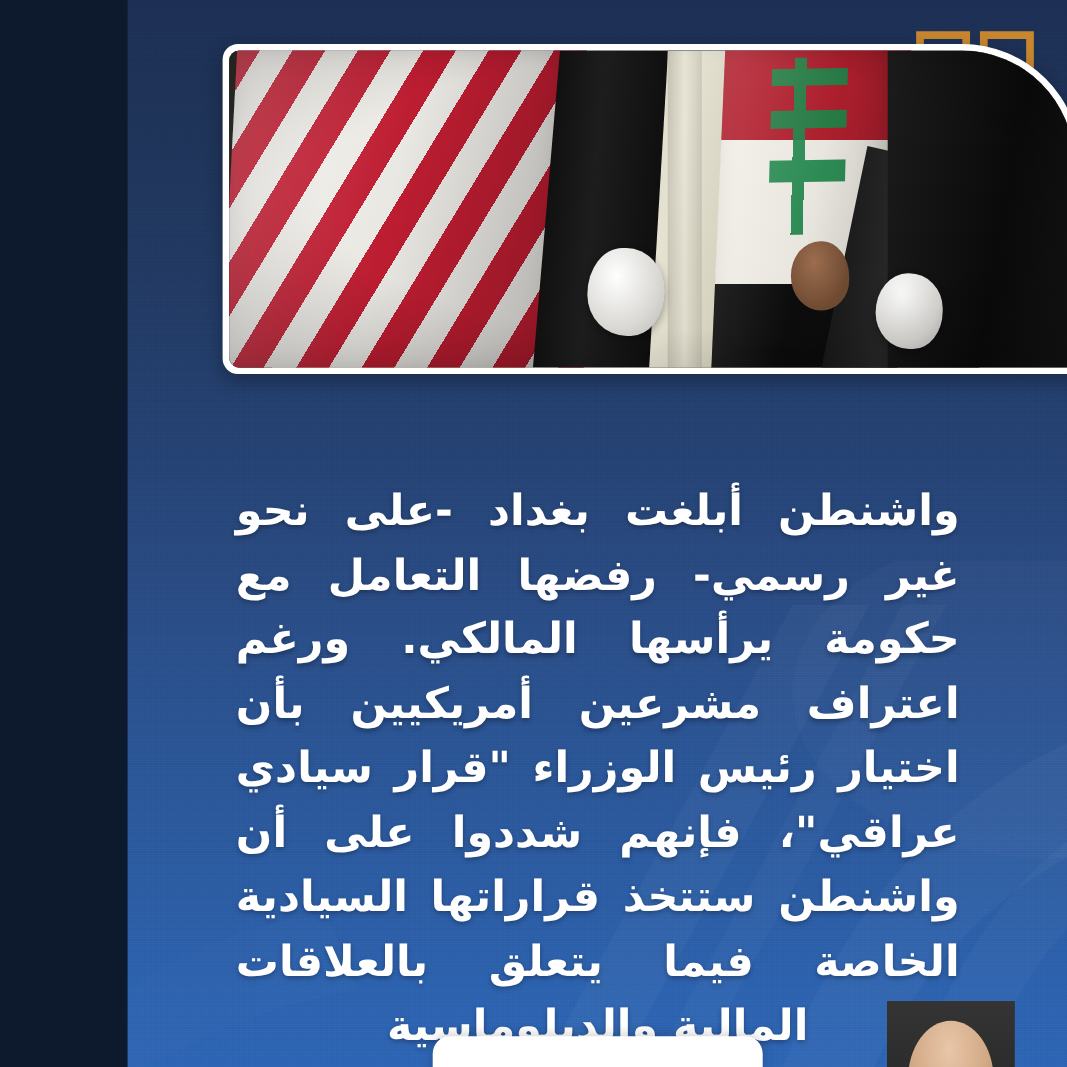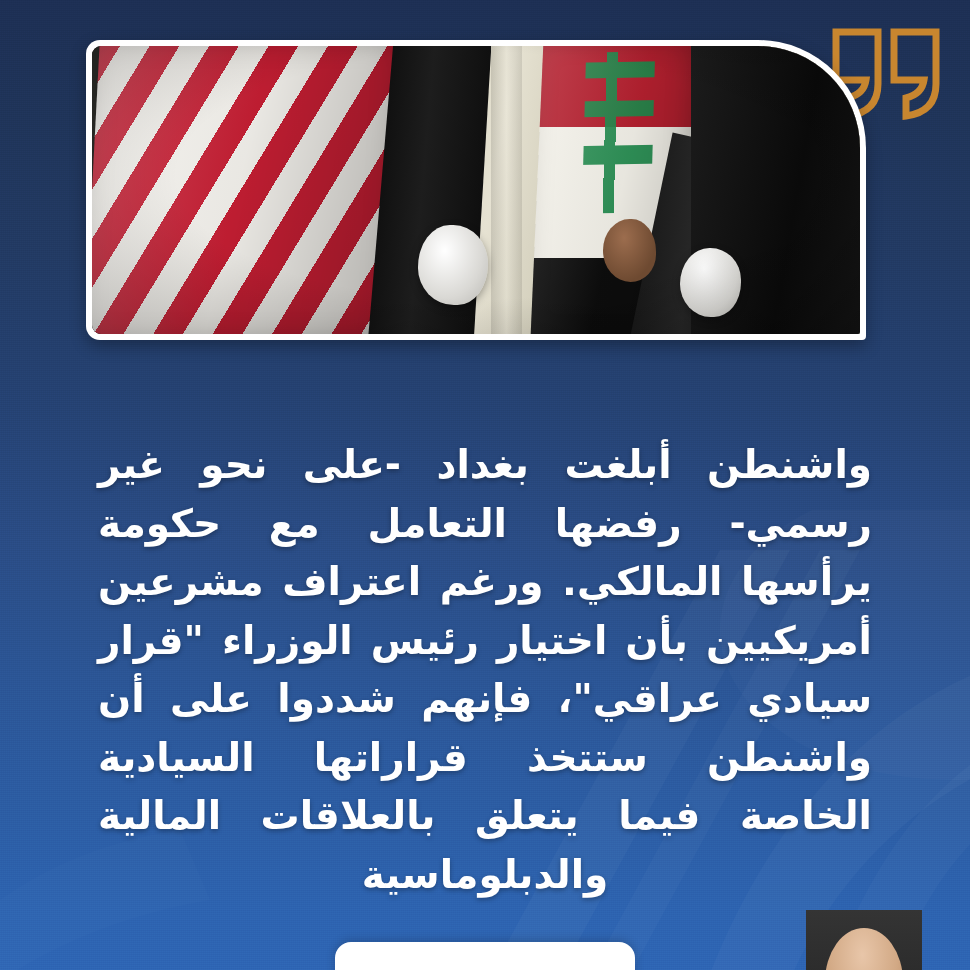--- a/index.html
+++ b/index.html
@@ -3,21 +3,21 @@
 <meta charset="utf-8">
 <title>Quote Card</title>
 <style>
   html, body {
     margin: 0;
     padding: 0;
     background: #0d1a2e;
   }
   #card {
     position: relative;
-    width: 970px;
+    width: 854px;
     height: 970px;
     overflow: hidden;
     font-family: "DejaVu Sans", "Liberation Sans", sans-serif;
     background: linear-gradient(180deg,
         #1d2f54 0%,
         #1f3459 12%,
         #223a63 26%,
         #254273 42%,
         #2a4c85 56%,
         #2b5595 70%,

